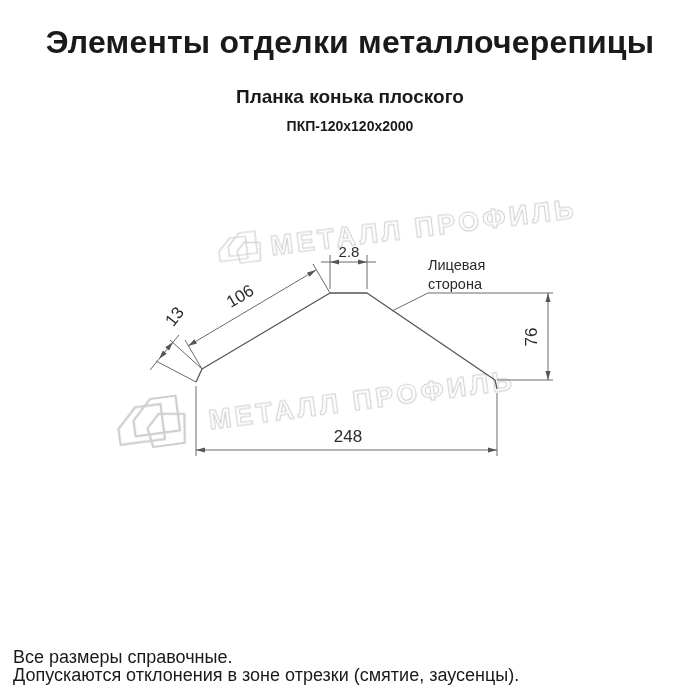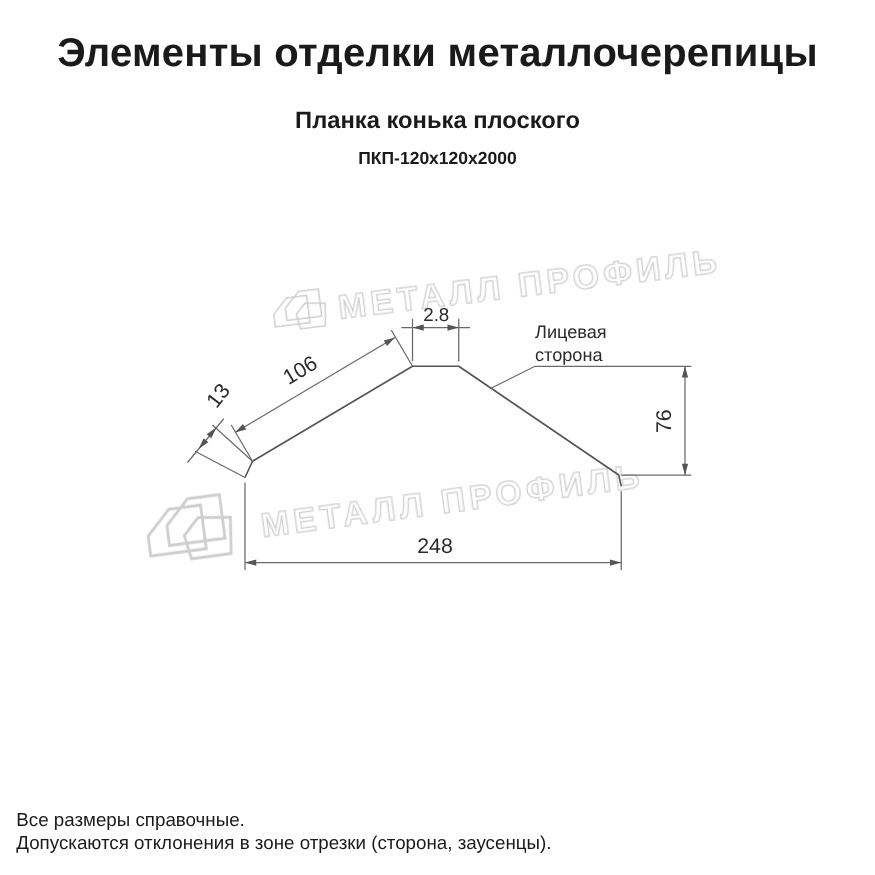--- a/index.html
+++ b/index.html
@@ -13,21 +13,21 @@
   }
   .subtitle{
     position:absolute;left:0;top:86px;width:100%;text-align:center;
     font-size:19px;font-weight:bold;
   }
   .model{
     position:absolute;left:0;top:118px;width:100%;text-align:center;
     font-size:14px;font-weight:bold;
   }
   .drawing{position:absolute;left:0;top:0;}
-  .footer{position:absolute;left:13px;top:648px;font-size:15px;line-height:18px;}
+  .footer{position:absolute;left:13px;top:648px;font-size:18px;line-height:18px;}
   .footer div{white-space:nowrap;}
   svg text{font-family:"Liberation Sans","DejaVu Sans",sans-serif;}
   .dim-text{font-size:17px;fill:#2b2b2b;}
   .dim-text-small{font-size:15px;fill:#2b2b2b;}
   .label-text{font-size:14.5px;fill:#2b2b2b;}
   .wm-text{font-size:27px;font-weight:bold;letter-spacing:3.5px;fill:none;stroke:#c6c6c6;stroke-width:1;}
 </style>
 </head>
 <body>
 
@@ -106,16 +106,16 @@
       <line x1="497" y1="393" x2="497" y2="456"></line>
       <line x1="196" y1="450" x2="497" y2="450"></line>
       <path d="M196,450 L205,447.5 L205,452.5 Z" fill="#555" stroke="none"></path>
       <path d="M497,450 L488,447.5 L488,452.5 Z" fill="#555" stroke="none"></path>
     </g>
     <text class="dim-text" x="348" y="442" text-anchor="middle">248</text>
   </svg>
 
   <div class="footer">
     <div>Все размеры справочные.</div>
-    <div>Допускаются отклонения в зоне отрезки (сторона, заусенцы).</div>
+    <div>Допускаются отклонения в зоне отрезки (смятие, заусенцы).</div>
   </div>
 
 </div>
 
 </body></html>

